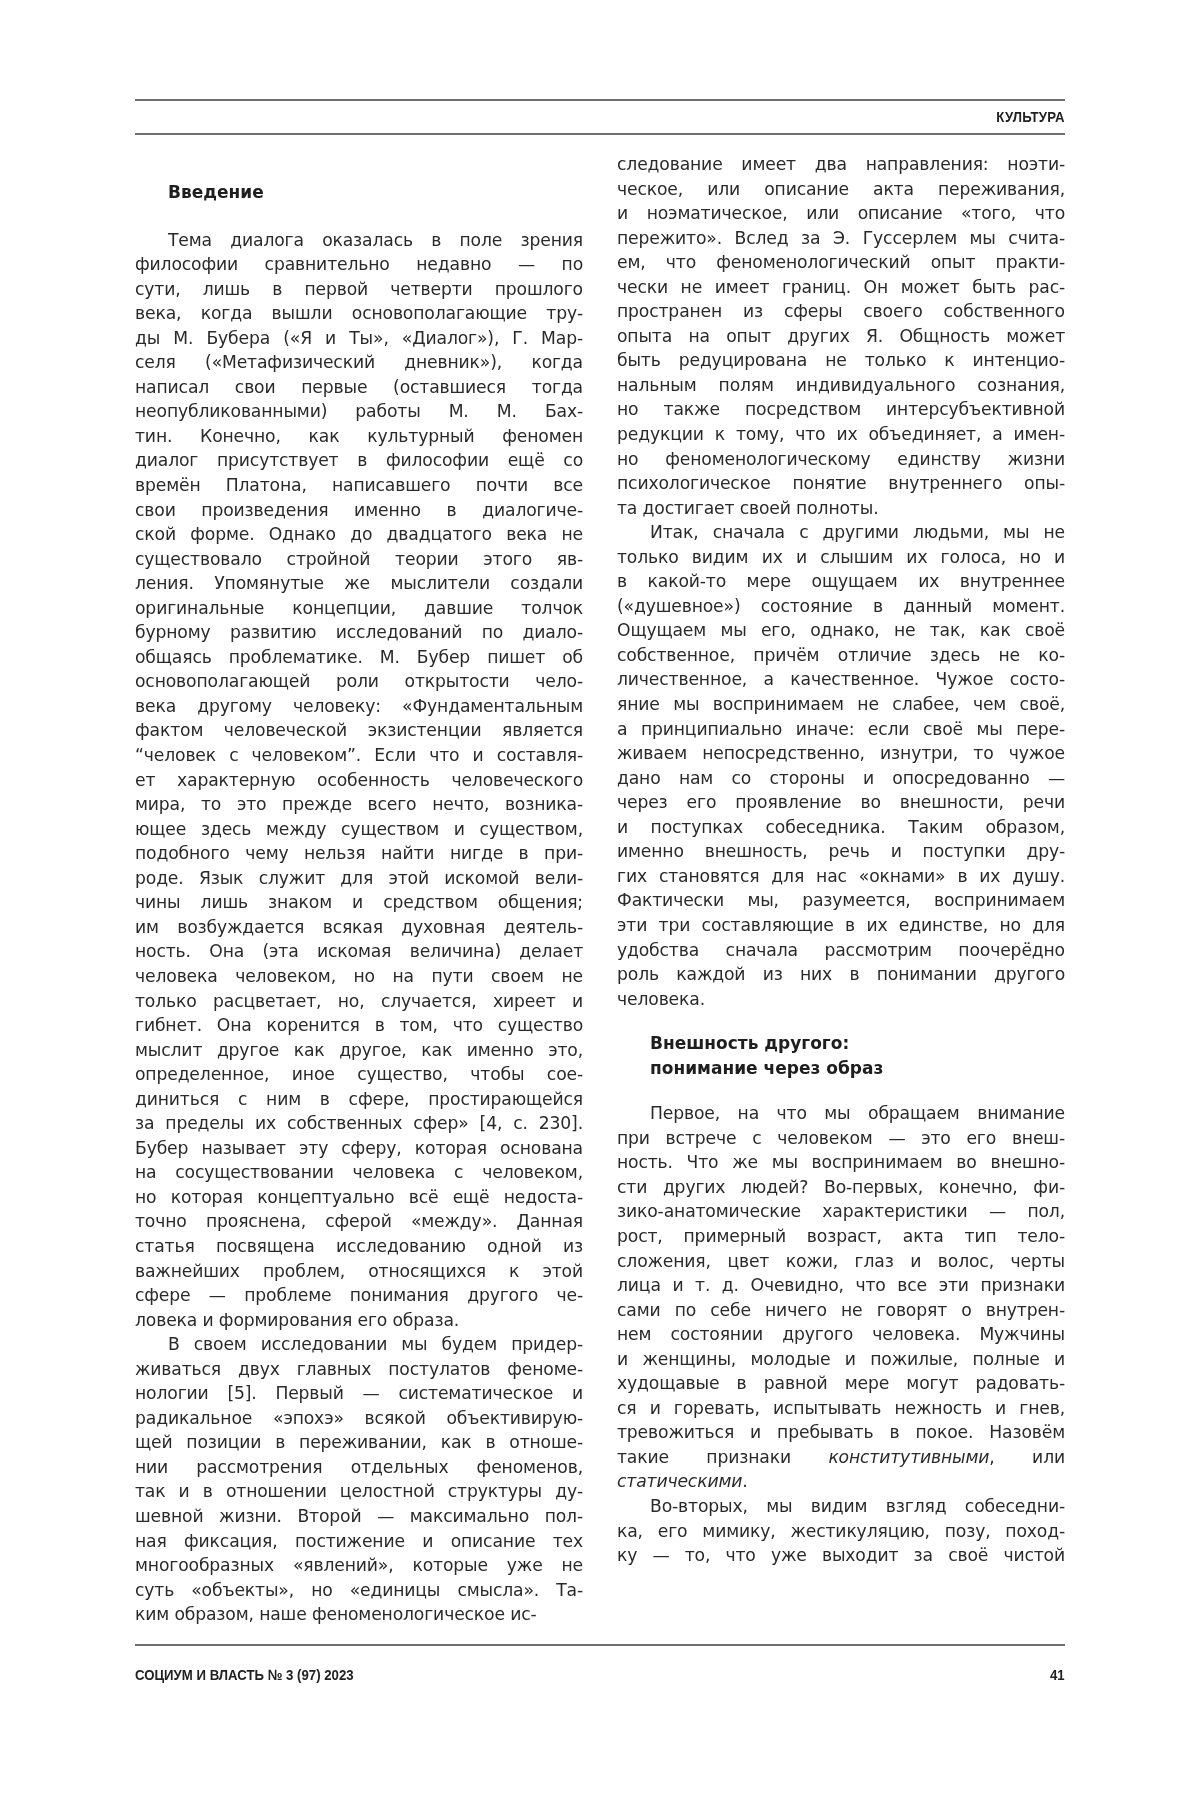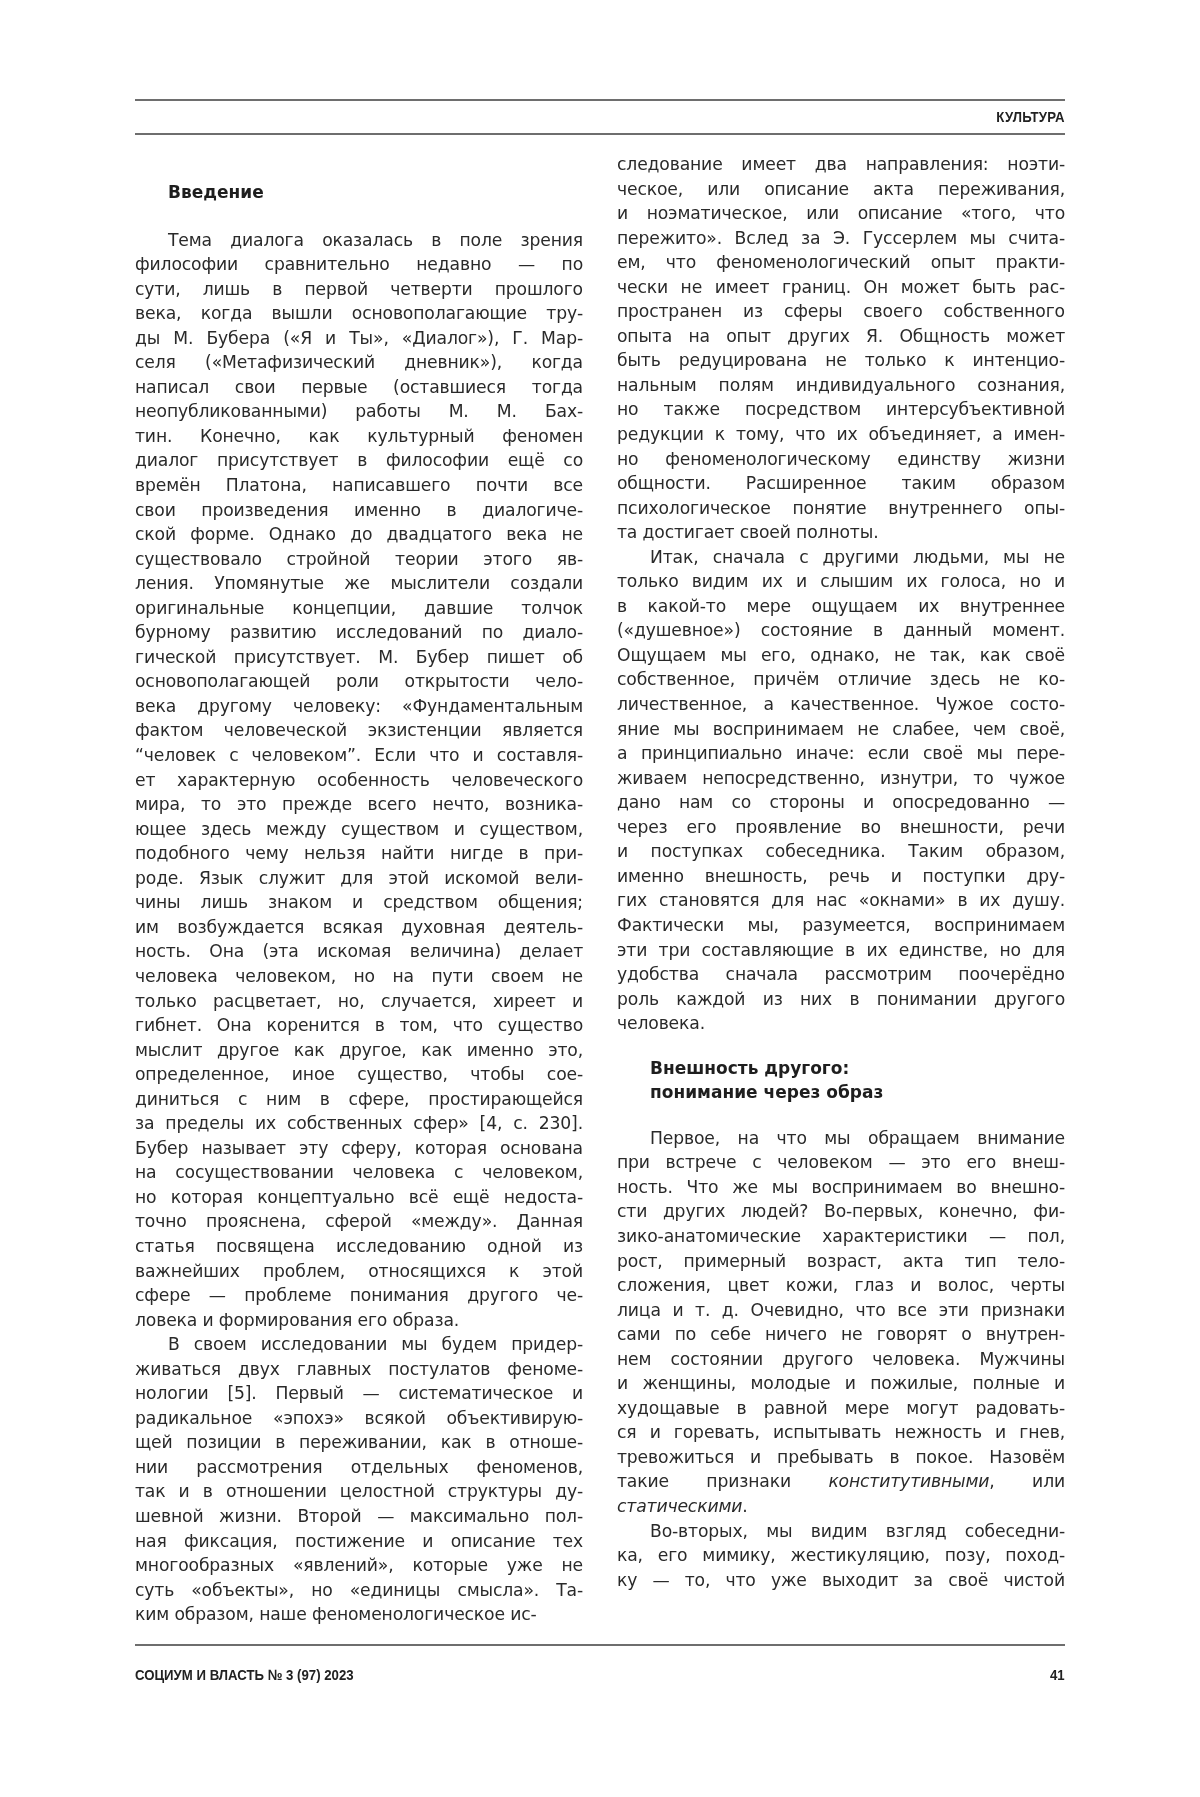--- a/index.html
+++ b/index.html
@@ -41,21 +41,21 @@
       <span class="line">неопубликованными) работы М. М. Бах-</span>
       <span class="line">тин. Конечно, как культурный феномен</span>
       <span class="line">диалог присутствует в философии ещё со</span>
       <span class="line">времён Платона, написавшего почти все</span>
       <span class="line">свои произведения именно в диалогиче-</span>
       <span class="line">ской форме. Однако до двадцатого века не</span>
       <span class="line">существовало стройной теории этого яв-</span>
       <span class="line">ления. Упомянутые же мыслители создали</span>
       <span class="line">оригинальные концепции, давшие толчок</span>
       <span class="line">бурному развитию исследований по диало-</span>
-      <span class="line">гической присутствует. М. Бубер пишет об</span>
+      <span class="line">общаясь проблематике. М. Бубер пишет об</span>
       <span class="line">основополагающей роли открытости чело-</span>
       <span class="line">века другому человеку: «Фундаментальным</span>
       <span class="line">фактом человеческой экзистенции является</span>
       <span class="line">“человек с человеком”. Если что и составля-</span>
       <span class="line">ет характерную особенность человеческого</span>
       <span class="line">мира, то это прежде всего нечто, возника-</span>
       <span class="line">ющее здесь между существом и существом,</span>
       <span class="line">подобного чему нельзя найти нигде в при-</span>
       <span class="line">роде. Язык служит для этой искомой вели-</span>
       <span class="line">чины лишь знаком и средством общения;</span>
@@ -99,21 +99,20 @@
       <span class="line">пережито». Вслед за Э. Гуссерлем мы счита-</span>
       <span class="line">ем, что феноменологический опыт практи-</span>
       <span class="line">чески не имеет границ. Он может быть рас-</span>
       <span class="line">пространен из сферы своего собственного</span>
       <span class="line">опыта на опыт других Я. Общность может</span>
       <span class="line">быть редуцирована не только к интенцио-</span>
       <span class="line">нальным полям индивидуального сознания,</span>
       <span class="line">но также посредством интерсубъективной</span>
       <span class="line">редукции к тому, что их объединяет, а имен-</span>
       <span class="line">но феноменологическому единству жизни</span>
-      <span class="line">общности. Расширенное таким образом</span>
       <span class="line">психологическое понятие внутреннего опы-</span>
       <span class="line last">та достигает своей полноты.</span>
       <span class="line indent">Итак, сначала с другими людьми, мы не</span>
       <span class="line">только видим их и слышим их голоса, но и</span>
       <span class="line">в какой-то мере ощущаем их внутреннее</span>
       <span class="line">(«душевное») состояние в данный момент.</span>
       <span class="line">Ощущаем мы его, однако, не так, как своё</span>
       <span class="line">собственное, причём отличие здесь не ко-</span>
       <span class="line">личественное, а качественное. Чужое состо-</span>
       <span class="line">яние мы воспринимаем не слабее, чем своё,</span>

